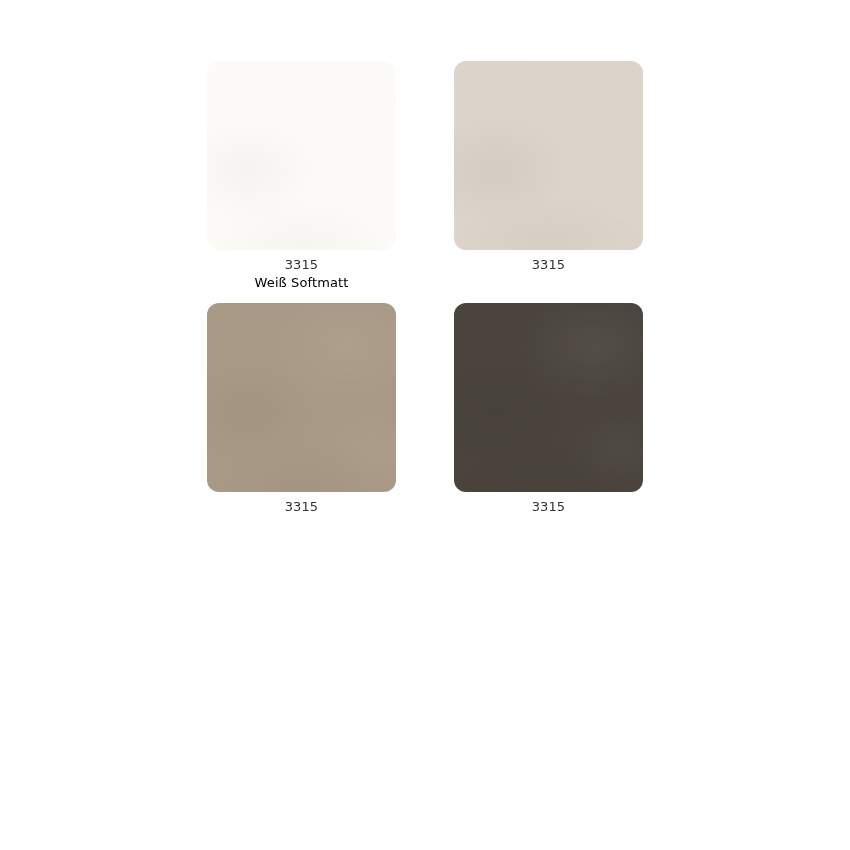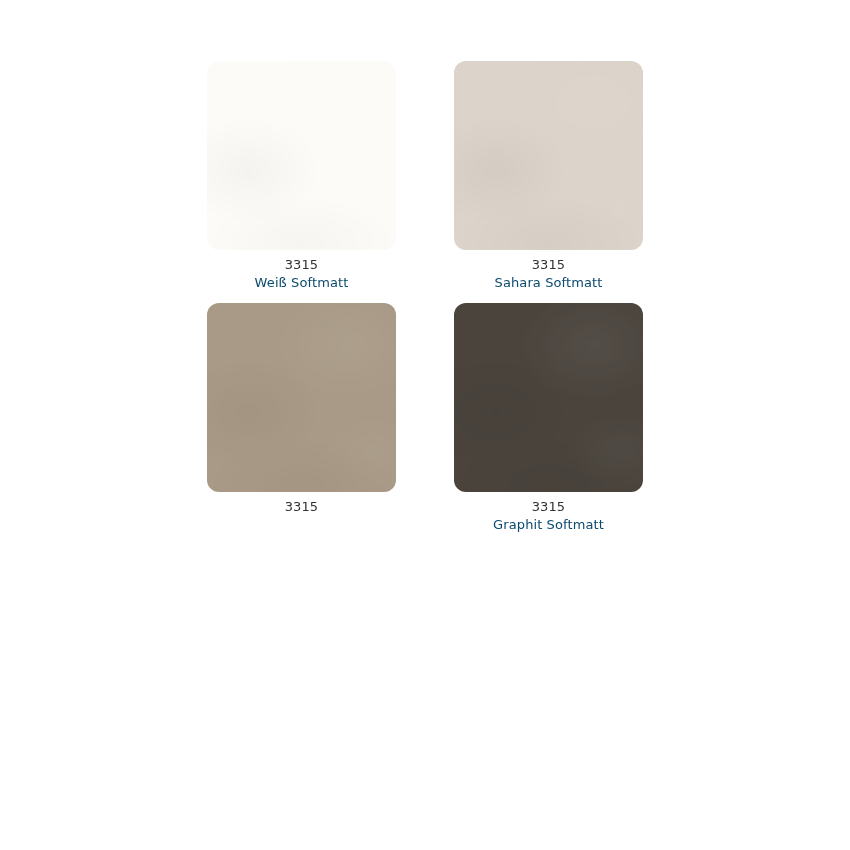--- a/index.html
+++ b/index.html
@@ -72,21 +72,21 @@
     font-size: 13px;
     line-height: 18px;
     color: #333333;
     letter-spacing: 0.1px;
   }
 
   .swatch-name {
     display: block;
     font-size: 13px;
     line-height: 18px;
-    color: #0c4a6e;
+    color: #000000;
     letter-spacing: 0.1px;
   }
 </style>
 </head>
 <body style="background-color: rgb(255, 255, 255);">
 
 <div id="swatch-gallery">
   <div class="swatch-grid">
 
     <div class="swatch-card">
@@ -94,33 +94,31 @@
       <div class="swatch-caption">
         <span class="swatch-code">3315</span>
         <span class="swatch-name">Weiß Softmatt</span>
       </div>
     </div>
 
     <div class="swatch-card">
       <div class="swatch-chip" style="background-color: rgb(220, 211, 202);"></div>
       <div class="swatch-caption">
         <span class="swatch-code">3315</span>
-        <span class="swatch-name">Sahara Softmatt</span>
       </div>
     </div>
 
     <div class="swatch-card">
       <div class="swatch-chip" style="background-color: rgb(168, 154, 134);"></div>
       <div class="swatch-caption">
         <span class="swatch-code">3315</span>
       </div>
     </div>
 
     <div class="swatch-card">
       <div class="swatch-chip" style="background-color: rgb(74, 68, 61);"></div>
       <div class="swatch-caption">
         <span class="swatch-code">3315</span>
-        <span class="swatch-name">Graphit Softmatt</span>
       </div>
     </div>
 
   </div>
 </div>
 
 </body></html>

